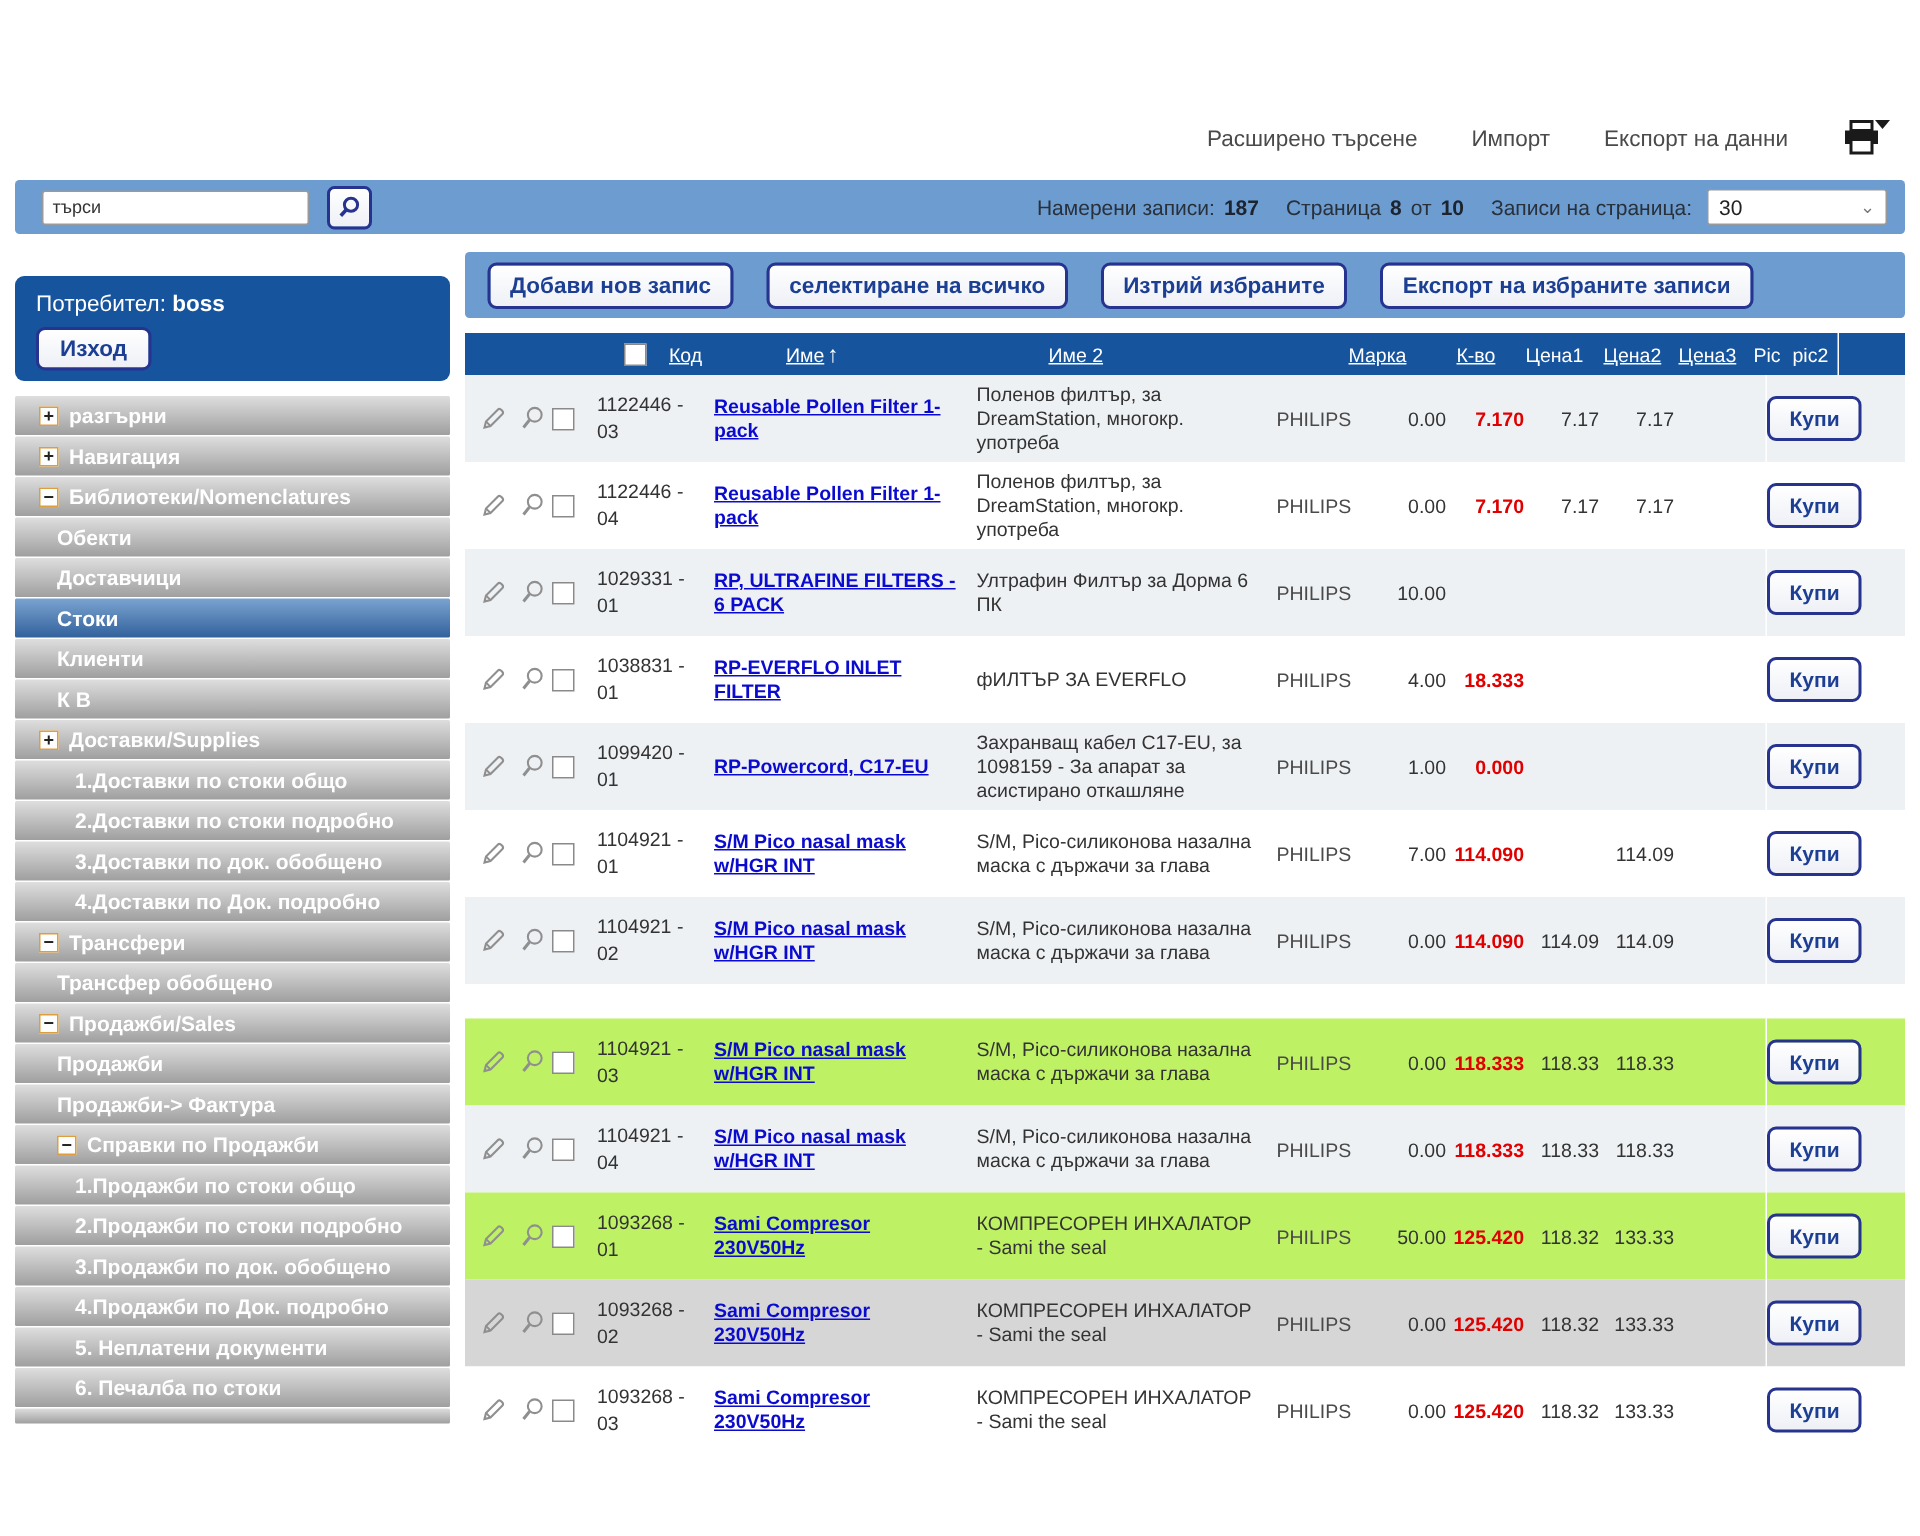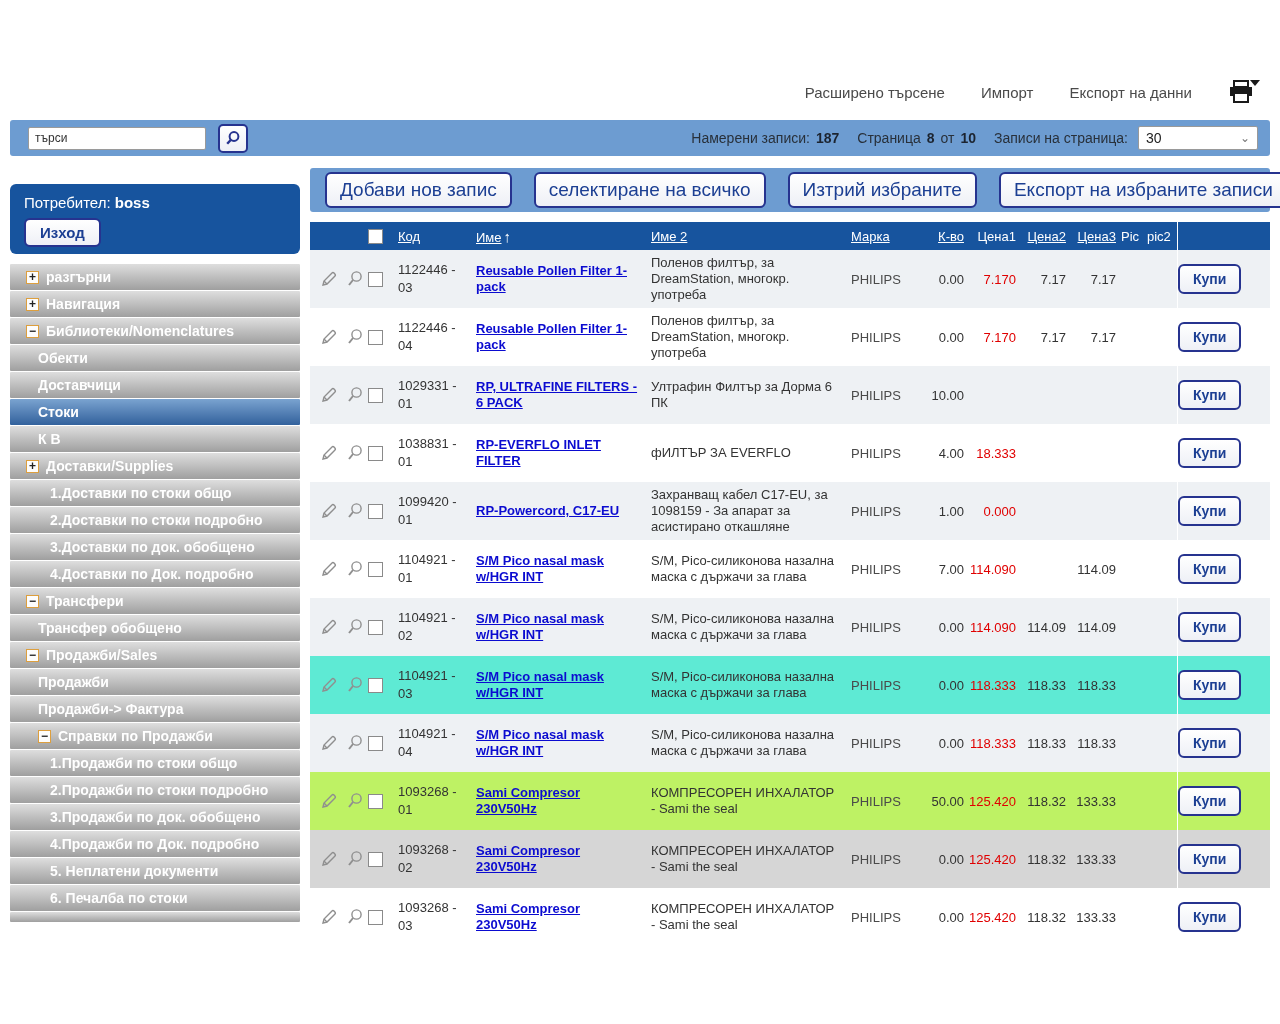--- a/index.html
+++ b/index.html
@@ -51,39 +51,39 @@
   .tree-item.partial{ height:10px; overflow:hidden; }
   .tree-icon{ width:13px; height:13px; background:#fdfdfd; border:1px solid #dd9f3e;
     color:#222; font-size:12px; line-height:10px; text-align:center; font-weight:700;
     margin-right:7px; flex:0 0 13px; }
   
   .main{ position:absolute; left:310px; top:168px; width:960px; }
   .toolbar{ height:44px; background:var(--bar-blue); border-radius:3px; display:flex;
     align-items:center; gap:22px; padding-left:15px; }
   .tb-btn{ padding:5px 13px; background:linear-gradient(#ffffff,#eef0f6);
     border:2px solid var(--btn-border); border-radius:6px; color:var(--btn-text);
-    font-size:19px; font-weight:400; cursor:pointer; white-space:nowrap; }
+    font-size:15px; font-weight:700; cursor:pointer; white-space:nowrap; }
   .tbl{ margin-top:10px; }
   .tbl-header{ display:grid; grid-template-columns:var(--cols); background:var(--navy);
     color:#fff; height:28px; align-items:center; font-size:13px; }
-  .h-cell{ white-space:nowrap; }
+  .h-cell{ white-space:nowrap;margin-left:48px; }
   .h-link{ text-decoration:underline; cursor:pointer; }
   .h-plain{ cursor:default; }
   .num{ text-align:right; padding-right:5px; }
   .tbl-row{ display:grid; grid-template-columns:var(--cols); min-height:58px; align-items:center;
     font-size:13px; color:#333; }
   .cell-icons{ display:flex; gap:7px; padding-left:10px; align-items:center; }
   .cell-icons svg{ cursor:pointer; }
   .cbx{ width:15px; height:15px; background:#fff; border:1px solid #8a8a8a; cursor:pointer; }
   .code{ line-height:1.35; padding-right:4px; }
   .name a{ color:var(--link); font-weight:700; text-decoration:underline; line-height:1.25;
     cursor:pointer; }
   .name, .name2{ padding-right:10px; line-height:1.25; }
   .brand{ color:#4a4a4a; }
-  .p1{ color:var(--red); font-weight:400; }
+  .p1{ color:var(--red); font-weight:700; }
   .buy-cell{ display:flex; border-left:1px solid #fff; height:100%;
     align-items:center; }
   .buy-btn{ padding:5px 13px; background:linear-gradient(#ffffff,#eef0f6);
     border:2px solid var(--btn-border); border-radius:6px; color:var(--btn-text);
     font-size:14px; font-weight:700; cursor:pointer; }
   .sort-arrow{ font-size:15px; margin-left:2px; }
 </style>
 </head>
 <body>
 
@@ -148,20 +148,23 @@
       <div class="tree-item lvl1">
         <span>Обекти</span>
       </div>
       <div class="tree-item lvl1">
         <span>Доставчици</span>
       </div>
       <div class="tree-item lvl1 selected">
         <span>Стоки</span>
       </div>
       <div class="tree-item lvl1">
+        <span>Клиенти</span>
+      </div>
+      <div class="tree-item lvl1">
         <span>К В</span>
       </div>
       <div class="tree-item lvl0 has-icon">
         <span class="tree-icon">+</span>
         <span>Доставки/Supplies</span>
       </div>
       <div class="tree-item lvl2">
         <span>1.Доставки по стоки общо</span>
       </div>
       <div class="tree-item lvl2">
@@ -433,21 +436,21 @@
           <div class="num">0.00</div>
           <div class="num p1">114.090</div>
           <div class="num">114.09</div>
           <div class="num">114.09</div>
           <div class=""></div>
           <div class=""></div>
           <div class="buy-cell">
             <button class="buy-btn">Купи</button>
           </div>
         </div>
-        <div class="tbl-row" style="background: #5eead4;">
+        <div class="tbl-row" style="background: #bef264; margin-top: 23px;">
           <div class="cell-icons">
             <svg width="19" height="18" viewBox="0 0 19 18">
               <path d="M3 15 L4 11 L12 3 Q13 2 14.5 3.5 Q16 5 15 6 L7 14 Z" fill="none" stroke="#8f8f8f" stroke-width="1.4"></path>
               <line x1="4" y1="11" x2="7" y2="14" stroke="#8f8f8f" stroke-width="1.2"></line>
             </svg>
             <svg width="18" height="18" viewBox="0 0 18 18">
               <circle cx="10.5" cy="6.5" r="4.6" fill="none" stroke="#8f8f8f" stroke-width="1.4"></circle>
               <line x1="7" y1="10" x2="3" y2="15" stroke="#8f8f8f" stroke-width="2"></line>
             </svg>
           </div>

